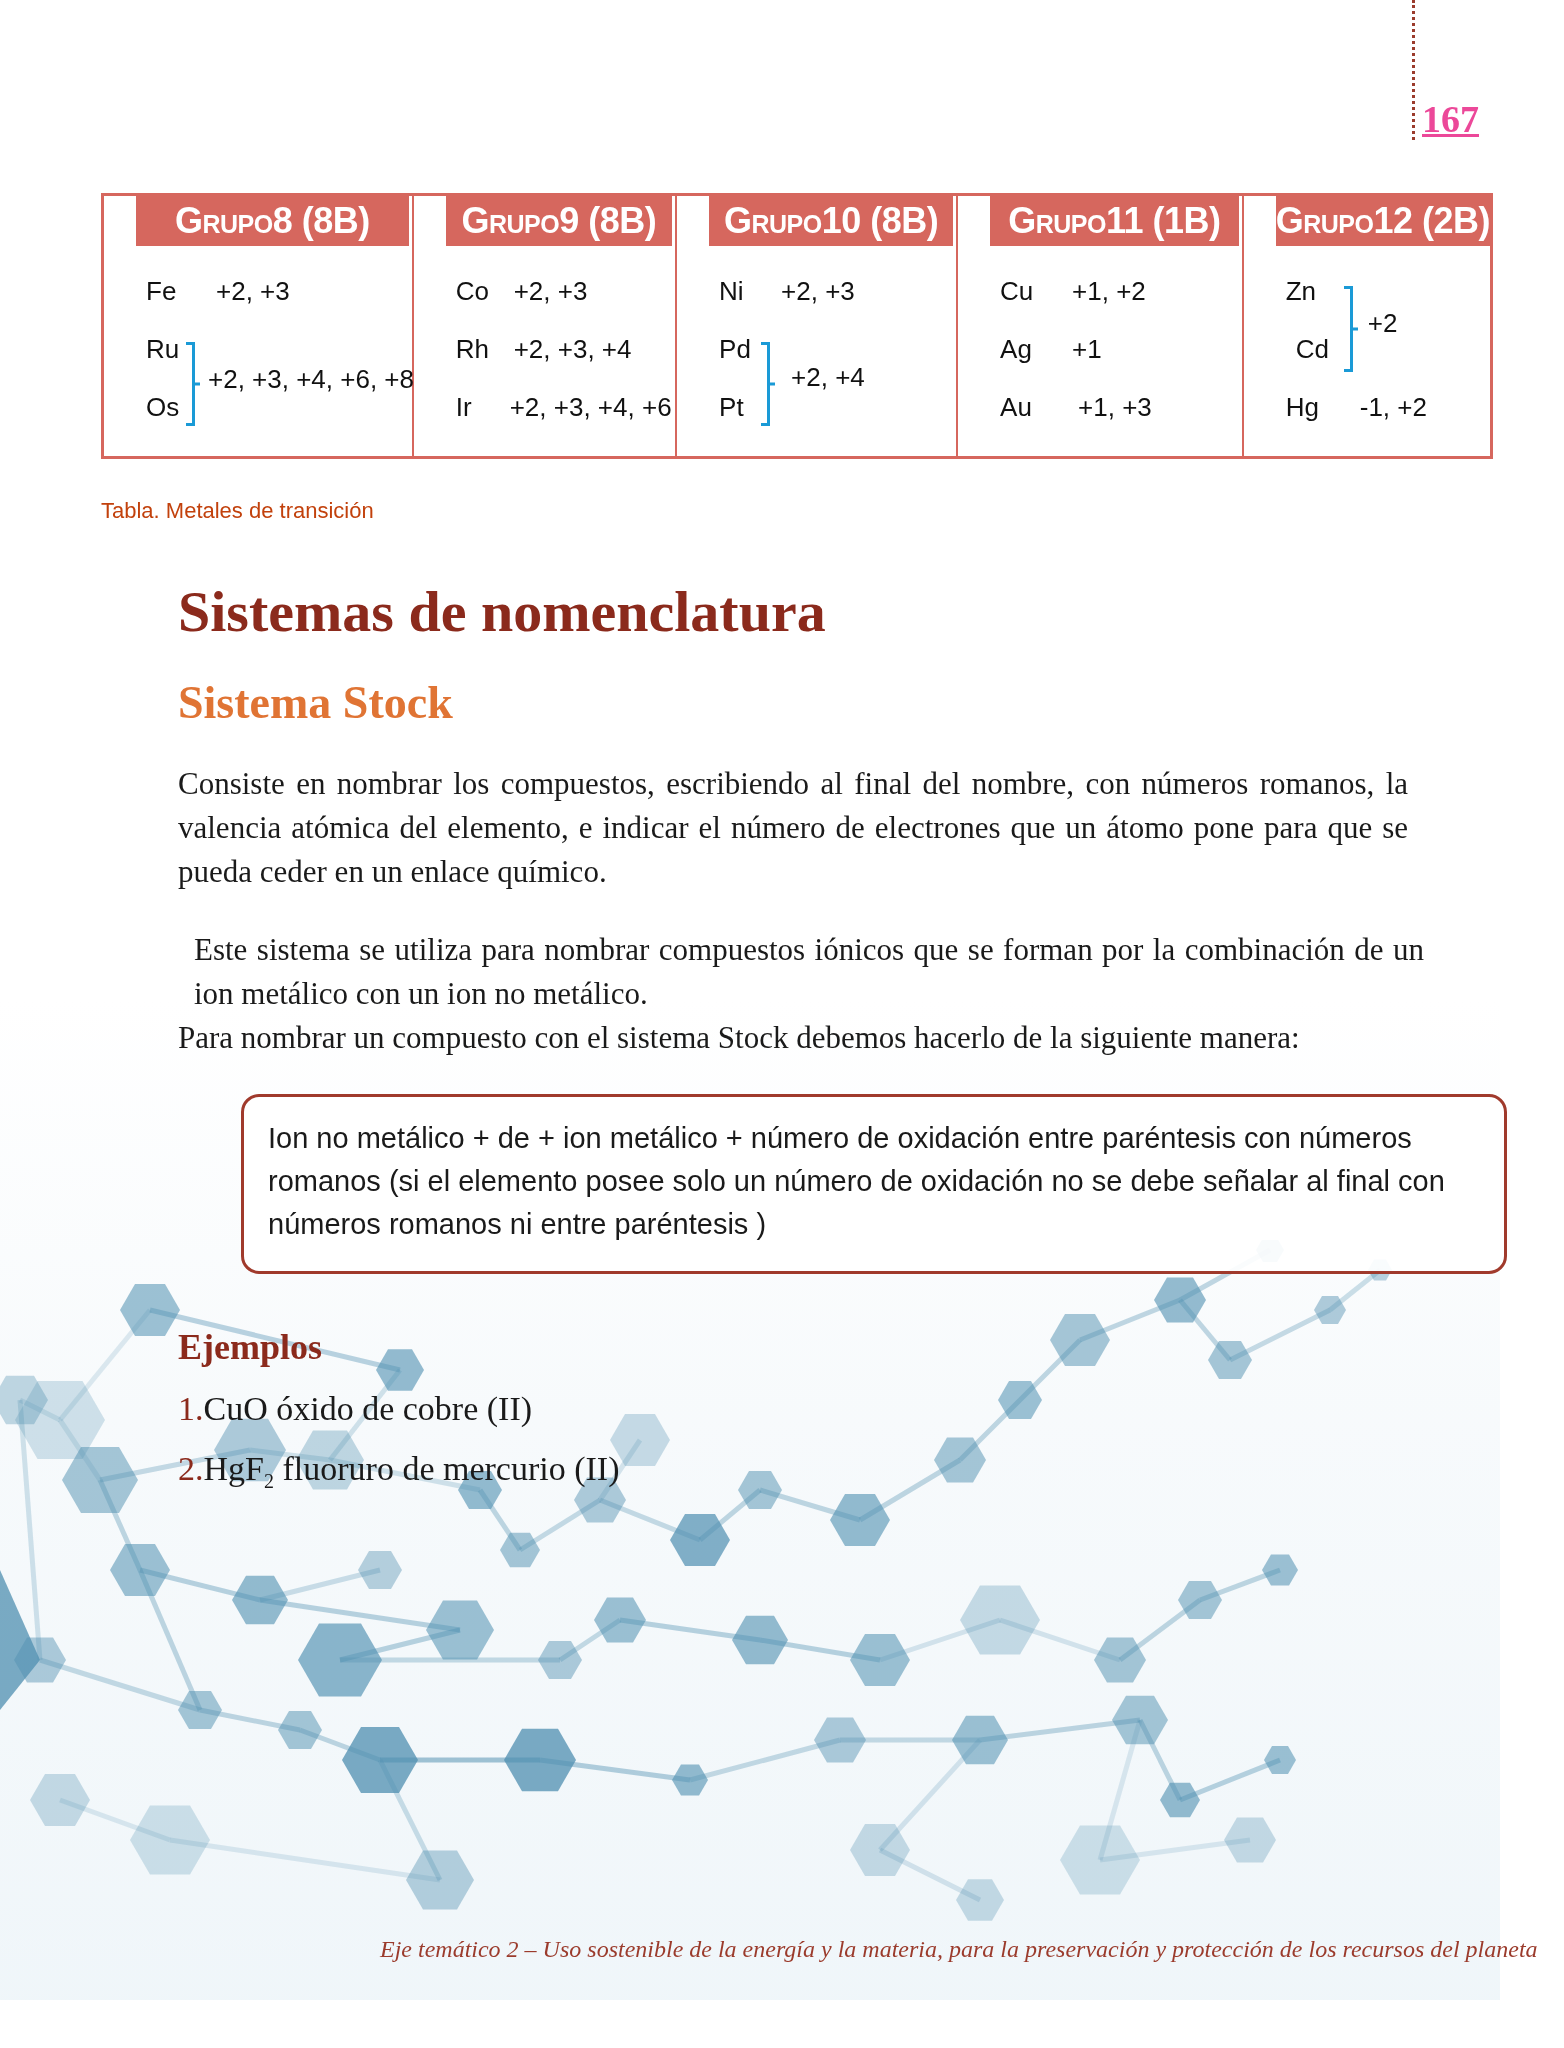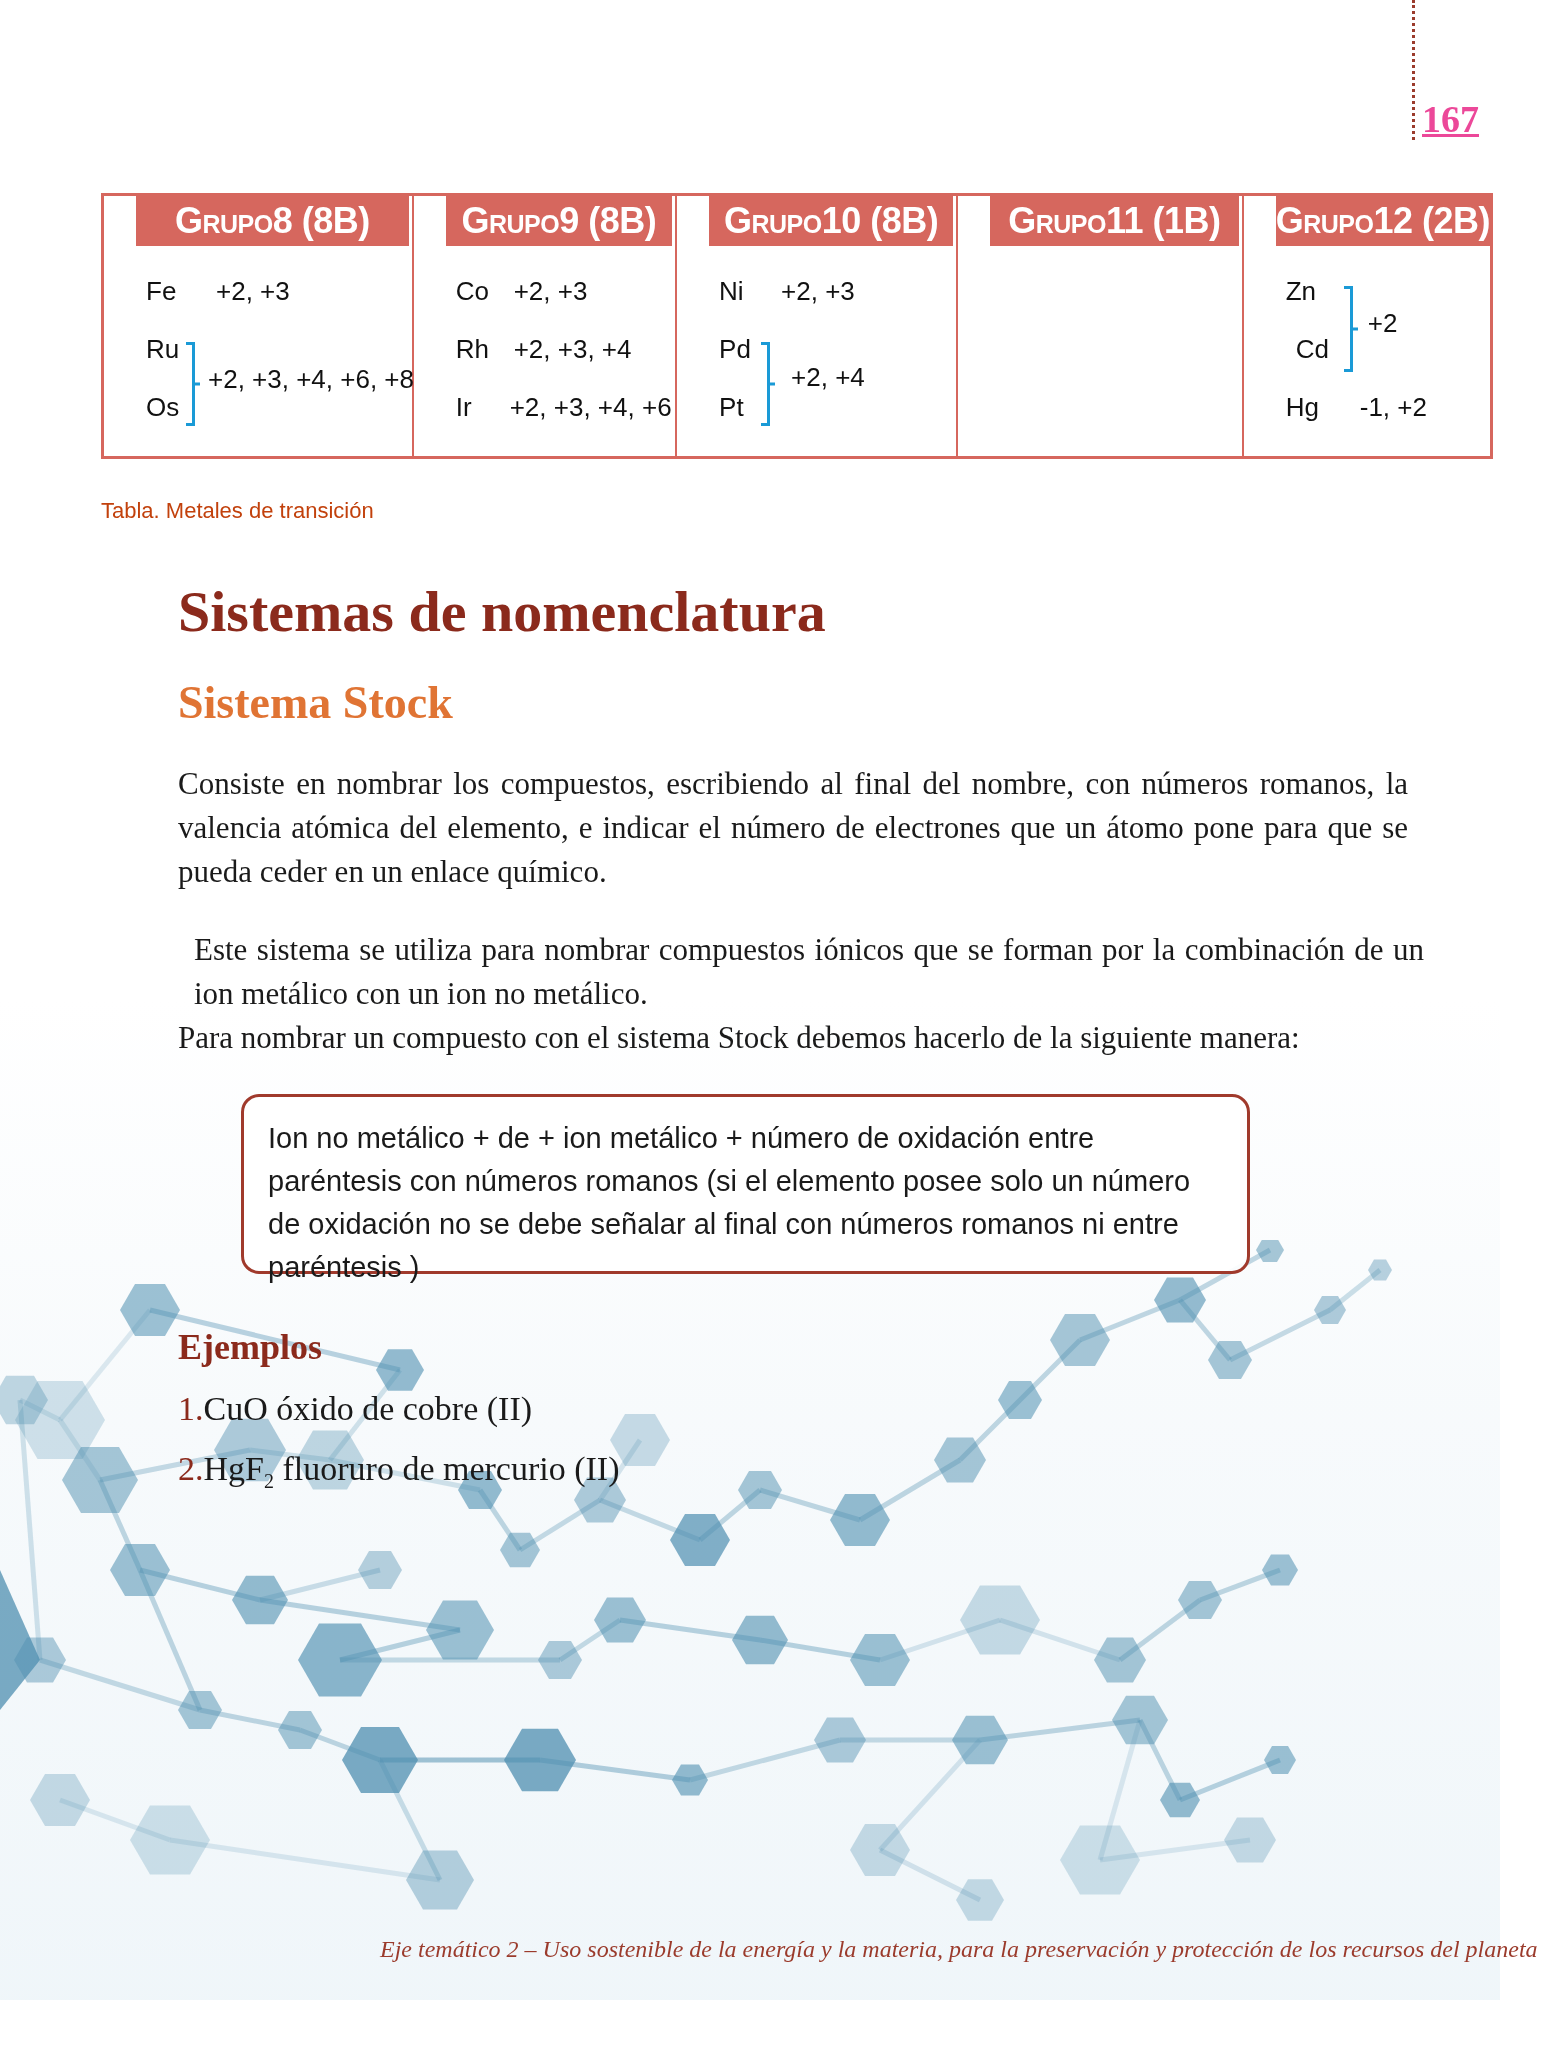--- a/index.html
+++ b/index.html
@@ -33,21 +33,21 @@
   .caption { position:absolute; left:101px; top:498px; font-size:22px; color:#c2410c; }
 
   .h1 { position:absolute; left:178px; top:578px; font-family:"Liberation Serif", serif; font-weight:bold;
     font-size:58px; color:#8b2a1c; }
   .h2 { position:absolute; left:178px; top:676px; font-family:"Liberation Serif", serif; font-weight:bold;
     font-size:46px; color:#e07434; }
   .para { position:absolute; left:178px; width:1230px; font-family:"Liberation Serif", serif; font-size:31px;
     line-height:44px; color:#1a1a1a; text-align:justify; z-index:2; }
   .p1 { top:762px; } .p2 { top:912px; } .p3 { top:1016px; }
 
-  .rule-box { position:absolute; left:241px; top:1094px; width:1009px; height:180px; box-sizing:border-box;
+  .rule-box { position:absolute; left:241px; top:1094px; width:1266px; height:180px; box-sizing:border-box;
     border:3px solid #a03a2c; border-radius:18px; background:rgba(255,255,255,0.92);
     padding:20px 24px 0 24px; font-size:29px; line-height:43px; color:#1a1a1a; z-index:2; }
 
   .h3 { position:absolute; left:178px; top:1326px; font-family:"Liberation Serif", serif; font-weight:bold;
     font-size:36px; color:#8b2a1c; z-index:2; }
   .ex { position:absolute; left:178px; font-family:"Liberation Serif", serif; font-size:34px; color:#1a1a1a; z-index:2; }
   .ex1 { top:1390px; } .ex2 { top:1450px; }
   .ex .num { color:#8b2a1c; }
   .ex sub { font-size:20px; }
 
@@ -217,20 +217,28 @@
       <div class="bracket" style="left:52px;top:96px;height:78px"></div>
       <span class="cell" style="left:82px;top:116px">+2, +4</span>
     </div>
   </div>
 
   <div class="tm-col" style="width:274px">
     <div class="tm-head">
         <span style="font-variant:small-caps">Grupo</span>
         <span> 11 (1B)</span>
       </div>
+    <div class="tm-body">
+      <span class="cell" style="left:10px;top:30px">Cu</span>
+      <span class="cell" style="left:82px;top:30px">+1, +2</span>
+      <span class="cell" style="left:10px;top:88px">Ag</span>
+      <span class="cell" style="left:82px;top:88px">+1</span>
+      <span class="cell" style="left:10px;top:146px">Au</span>
+      <span class="cell" style="left:88px;top:146px">+1, +3</span>
+    </div>
   </div>
 
   <div class="tm-col" style="flex:1">
     <div class="tm-head">
         <span style="font-variant:small-caps">Grupo</span>
         <span> 12 (2B)</span>
       </div>
     <div class="tm-body">
       <span class="cell" style="left:10px;top:30px">Zn</span>
       <span class="cell" style="left:20px;top:88px">Cd</span>

